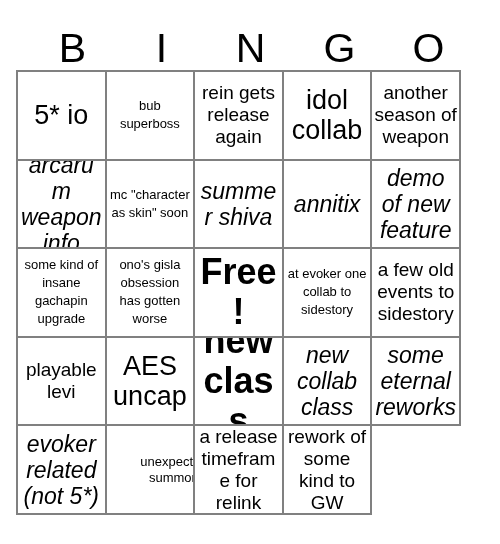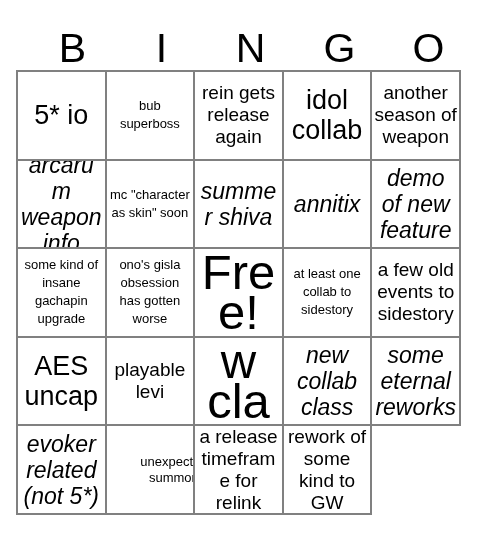--- a/index.html
+++ b/index.html
@@ -68,21 +68,21 @@
     width: 100%;
     word-wrap: break-word;
     color: #000000;
   }
   
   .size-xs .cell-text { font-size: 13px; line-height: 16px; margin-left: 48px; }
   .size-s  .cell-text { font-size: 13px; line-height: 18px; }
   .size-m  .cell-text { font-size: 19px; line-height: 22px; }
   .size-l  .cell-text { font-size: 23px; line-height: 26px; font-style: italic; }
   .size-xl .cell-text { font-size: 27px; line-height: 30px; }
-  .size-xxl .cell-text { font-size: 49px; line-height: 40px; }
+  .size-xxl .cell-text { font-size: 36px; line-height: 40px; font-weight: bold; }
 </style>
 </head>
 <body>
 
 <div class="bingo-card">
 
   <div class="header-row">
       <div class="header-letter">B</div>
       <div class="header-letter">I</div>
       <div class="header-letter">N</div>
@@ -124,30 +124,30 @@
       <div class="cell size-s">
         <span class="cell-text">some kind of insane gachapin upgrade</span>
       </div>
       <div class="cell size-s">
         <span class="cell-text">ono's gisla obsession has gotten worse</span>
       </div>
       <div class="cell size-xxl">
         <span class="cell-text">Free!</span>
       </div>
       <div class="cell size-s">
-        <span class="cell-text">at least one collab to sidestory</span>
+        <span class="cell-text">at evoker one collab to sidestory</span>
       </div>
       <div class="cell size-m">
         <span class="cell-text">a few old events to sidestory</span>
       </div>
+      <div class="cell size-m">
+        <span class="cell-text">playable levi</span>
+      </div>
       <div class="cell size-xl">
         <span class="cell-text">AES uncap</span>
-      </div>
-      <div class="cell size-m">
-        <span class="cell-text">playable levi</span>
       </div>
       <div class="cell size-xxl">
         <span class="cell-text">new class</span>
       </div>
       <div class="cell size-l">
         <span class="cell-text">new collab class</span>
       </div>
       <div class="cell size-l">
         <span class="cell-text">some eternal reworks</span>
       </div>

